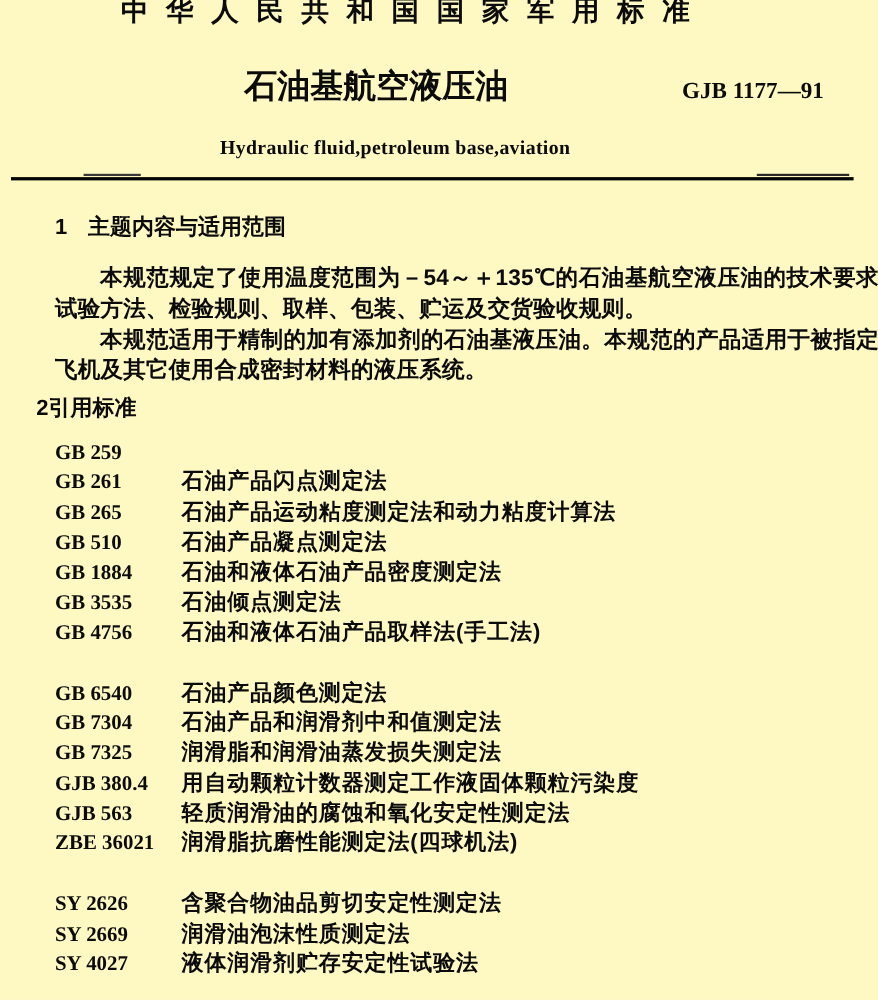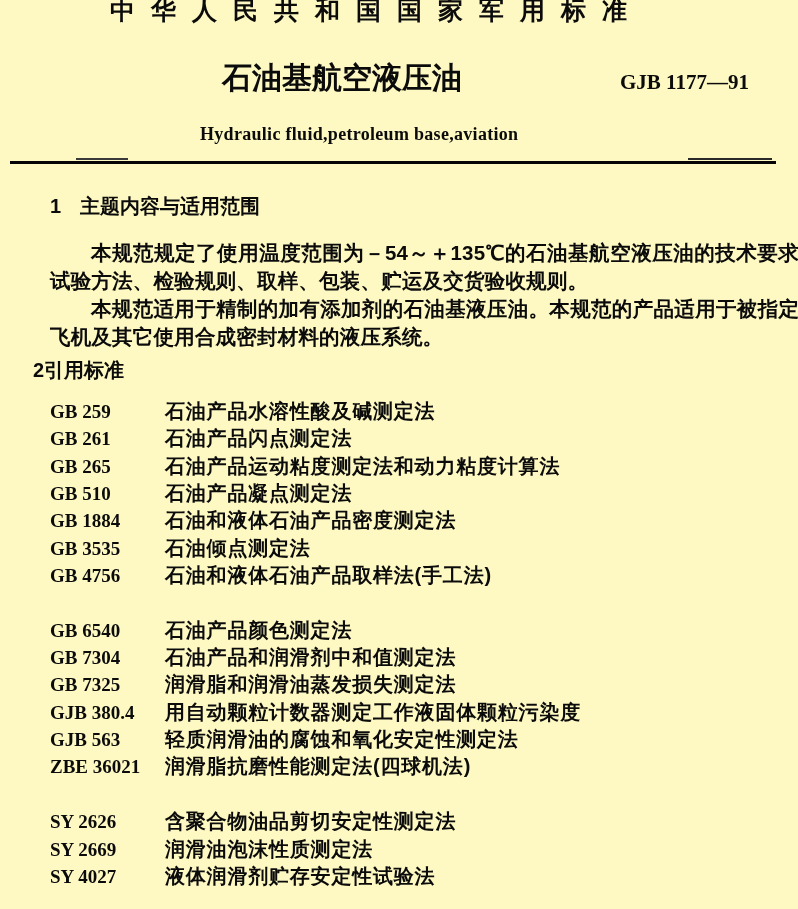--- a/index.html
+++ b/index.html
@@ -121,21 +121,20 @@
   </section>
 
   <h2 class="section-heading sec2-heading">
     <span class="sec-num">2</span><span>引用标准</span>
   </h2>
 
   <ul class="refs">
 
   <li>
       <span class="code">GB 259</span>
-      <span class="ref-title">石油产品水溶性酸及碱测定法</span>
     </li>
       <li>
       <span class="code">GB 261</span>
       <span class="ref-title">石油产品闪点测定法</span>
     </li>
       <li>
       <span class="code">GB 265</span>
       <span class="ref-title">石油产品运动粘度测定法和动力粘度计算法</span>
     </li>
       <li>

